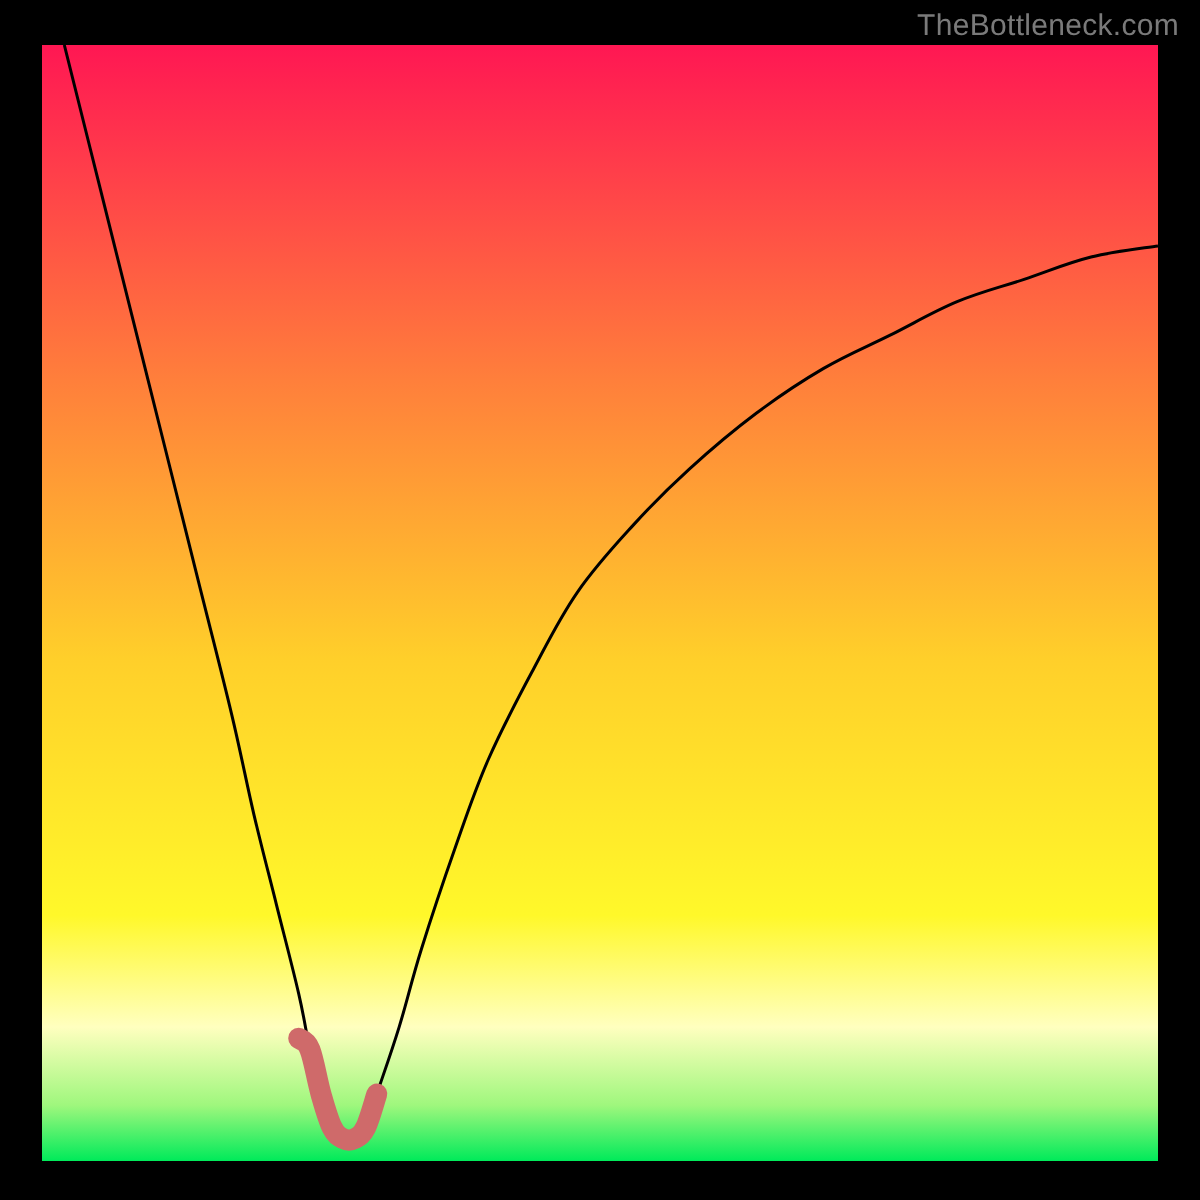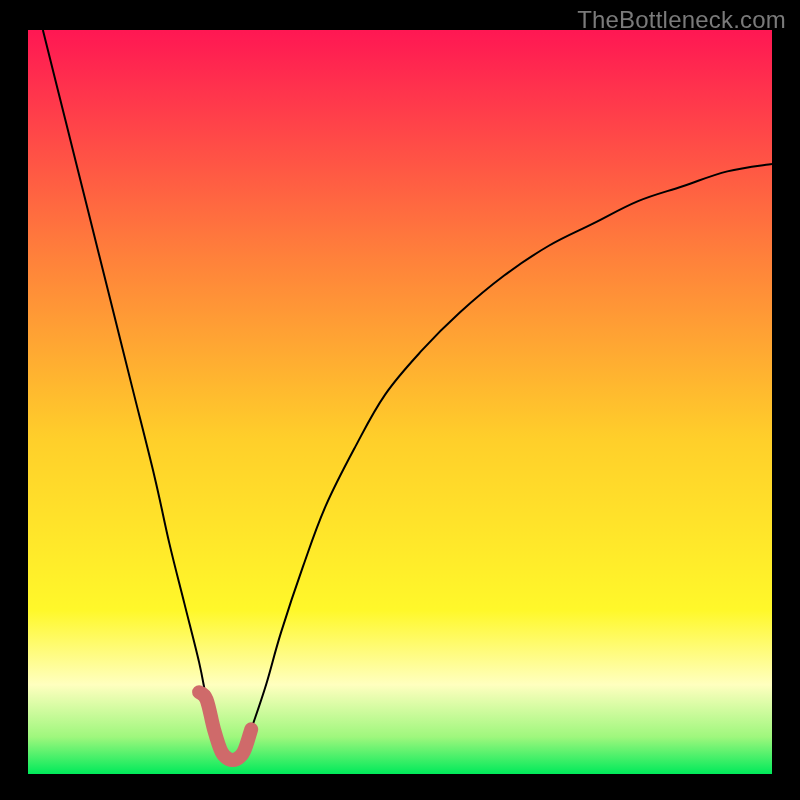--- a/index.html
+++ b/index.html
@@ -15,21 +15,21 @@
     width: 800px;
     height: 800px;
     background: #000;
     position: relative;
   }
   .watermark {
     position: absolute;
     top: 6px;
     right: 14px;
     color: #7a7a7a;
-    font-size: 24px;
+    font-size: 20px;
     letter-spacing: 0.2px;
   }
   .plot-wrap {
     position: absolute;
     left: 28px;
     top: 30px;
     width: 744px;
     height: 744px;
   }
   svg { display: block; }

